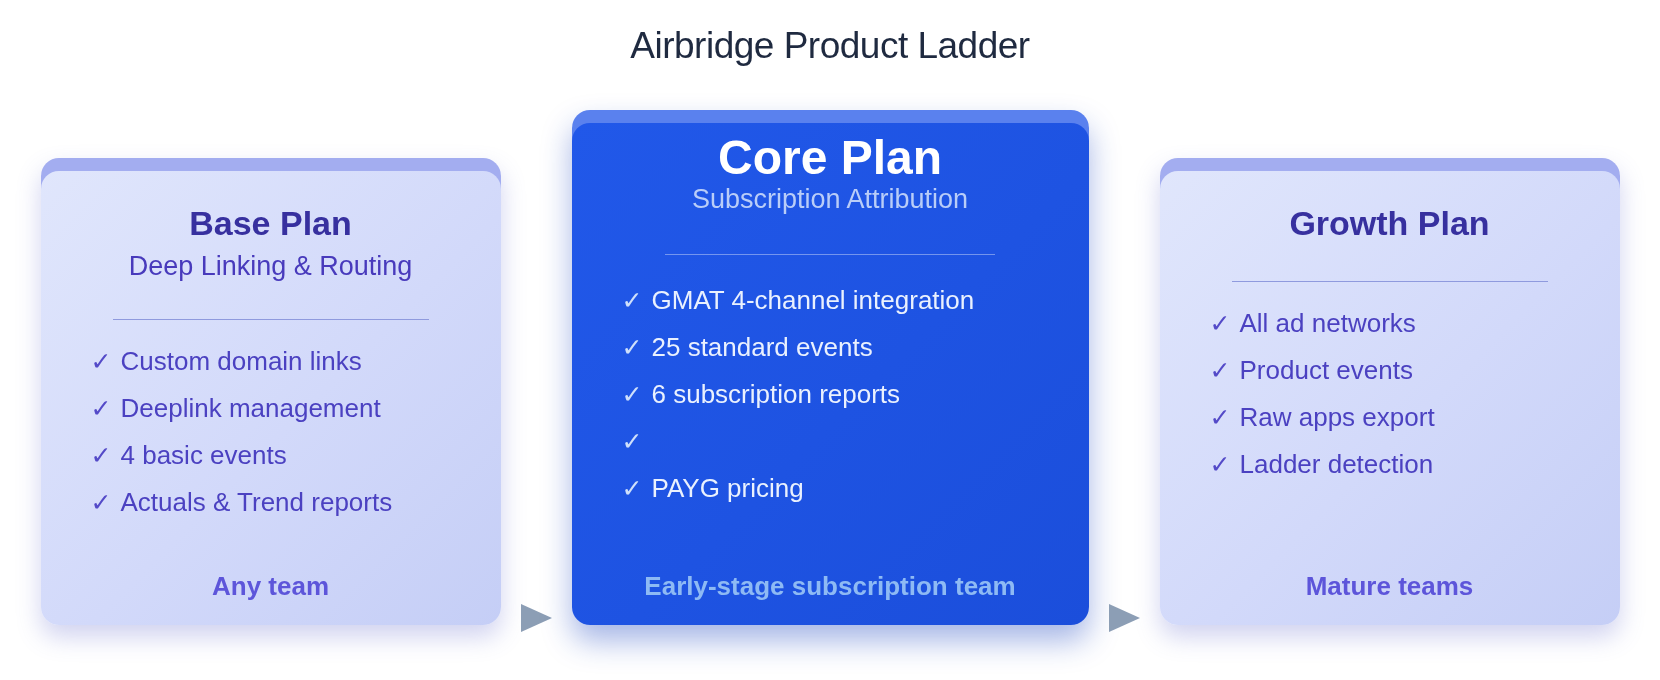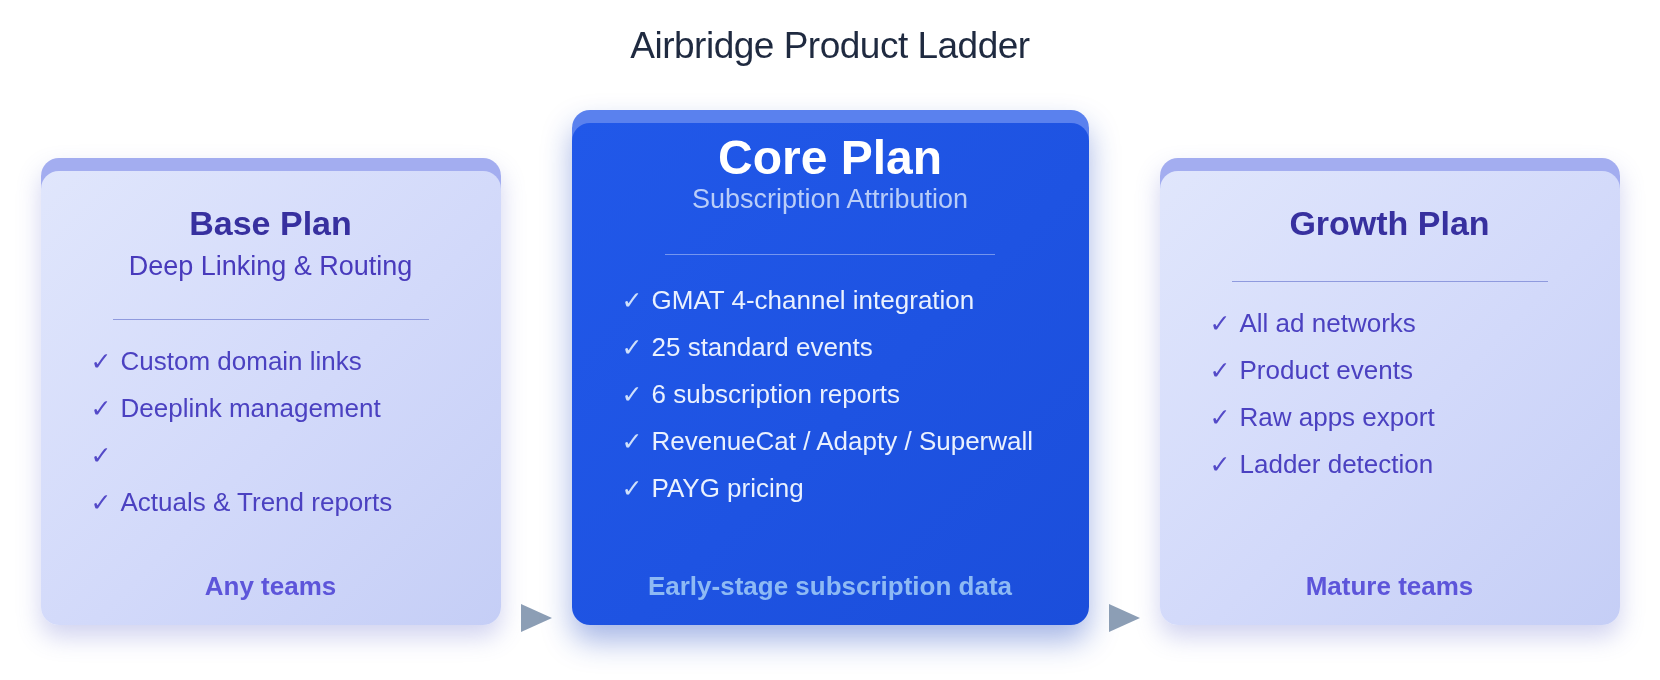--- a/index.html
+++ b/index.html
@@ -137,27 +137,28 @@
         <li>
           <span class="check">✓</span>
           <span>Custom domain links</span>
         </li>
         <li>
           <span class="check">✓</span>
           <span>Deeplink management</span>
         </li>
         <li>
           <span class="check">✓</span>
+          <span>4 basic events</span>
         </li>
         <li>
           <span class="check">✓</span>
           <span>Actuals &amp; Trend reports</span>
         </li>
       </ul>
-      <div class="card-footer">Any teams</div>
+      <div class="card-footer">Any team</div>
     </div>
   </div>
 
   <div class="arrow-box">
     <span class="arrow-right"></span>
   </div>
 
   <div class="card primary">
     <div class="accent"></div>
     <div class="card-body">
@@ -172,28 +173,27 @@
         <li>
           <span class="check">✓</span>
           <span>25 standard events</span>
         </li>
         <li>
           <span class="check">✓</span>
           <span>6 subscription reports</span>
         </li>
         <li>
           <span class="check">✓</span>
-          <span>RevenueCat / Adapty / Superwall</span>
         </li>
         <li>
           <span class="check">✓</span>
           <span>PAYG pricing</span>
         </li>
       </ul>
-      <div class="card-footer">Early-stage subscription data</div>
+      <div class="card-footer">Early-stage subscription team</div>
     </div>
   </div>
 
   <div class="arrow-box">
     <span class="arrow-right"></span>
   </div>
 
   <div class="card light">
     <div class="accent"></div>
     <div class="card-body">

